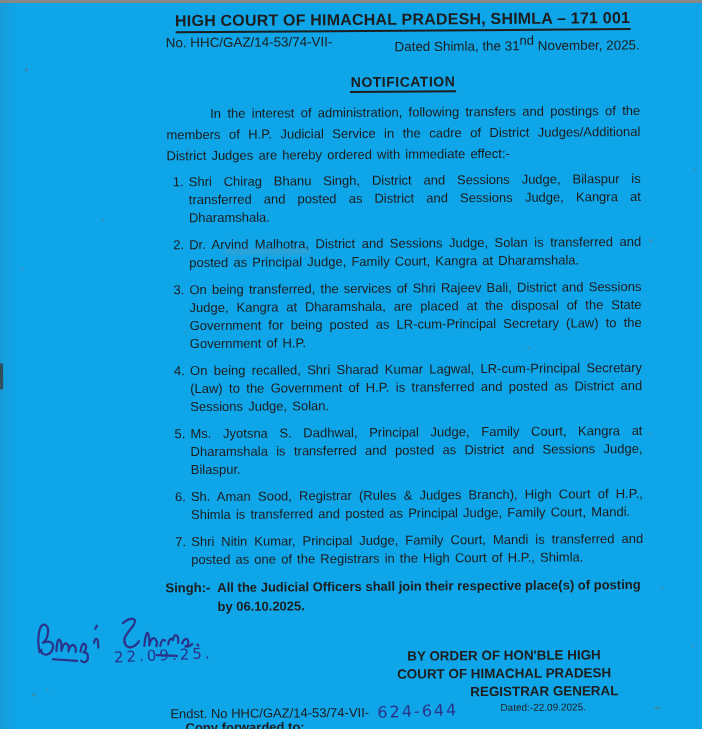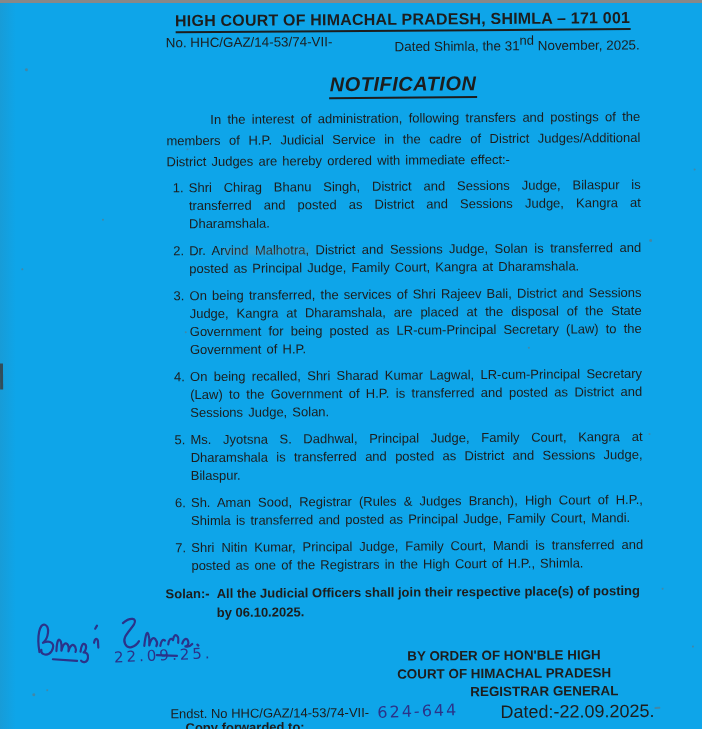--- a/index.html
+++ b/index.html
@@ -19,22 +19,22 @@
   .title-wrap { text-align:center; }
   .doc-title {
     display:inline-block; font-weight:bold; font-size:16px; letter-spacing:0.2px;
     border-bottom:2.5px solid #1d1d1d; padding-bottom:1px; white-space:nowrap;
   }
   .ref-row { display:flex; justify-content:space-between; font-size:13.4px; margin-top:2px; line-height:16px; }
   .ref-row sup { font-size:13px; }
 
   .heading-wrap { text-align:center; margin-top:18px; }
   .doc-heading {
-    display:inline-block; font-weight:bold; font-size:20px; letter-spacing:0.5px;
-    border-bottom:2.5px solid #1d1d1d; padding:0 1px 1px;font-style:italic;
+    display:inline-block; font-weight:bold; font-size:14px; letter-spacing:0.5px;
+    border-bottom:2.5px solid #1d1d1d; padding:0 1px 1px;
   }
 
   .intro {
     margin-top:9px; font-size:13px; line-height:21px;
     text-align:justify; text-indent:44px; word-spacing:1.5px;
   }
 
   .items { margin-top:7px; }
   .item { display:flex; margin-bottom:9px; font-size:13px; line-height:18px; }
   .item-num { flex:none; width:22px; padding-left:6px; box-sizing:border-box; }
@@ -54,21 +54,21 @@
   .by-order {
     position:absolute; left:382px; top:645px; width:240px; text-align:center;
     font-weight:bold; font-size:13.4px; line-height:18px;
   }
   .registrar { position:absolute; left:468px; top:682px; font-weight:bold; font-size:13.4px; }
   .endst { position:absolute; left:168px; top:699px; font-size:13px; white-space:nowrap; }
   .endst-num {
     display:inline-block; font-family:"DejaVu Sans", sans-serif; font-size:16px;
     letter-spacing:2px; transform:rotate(-1.5deg); margin:0 8px; font-weight:500;
   }
-  .endst-date { position:absolute; left:498px; top:700px; font-size:18px; }
+  .endst-date { position:absolute; left:498px; top:700px; font-size:10px; }
   .copy-fwd { position:absolute; left:183px; top:716px; font-weight:bold; font-size:13px; }
 
   .speck { position:absolute; background:#6f6f6f; border-radius:50%; width:3px; height:3px; opacity:0.55; }
   .smudge { position:absolute; background:#9a9a9a; opacity:0.25; filter:blur(2px); }
   .edge-mark { position:absolute; left:0; top:358px; width:3px; height:26px; background:#3a3a3a; opacity:0.8; }
 </style>
 </head>
 <body>
 
 <div class="page">
@@ -116,21 +116,21 @@
           <span class="item-num">6.</span>
           <span class="item-text">Sh. Aman Sood, Registrar (Rules &amp; Judges Branch), High Court of H.P., Shimla is transferred and posted as Principal Judge, Family Court, Mandi.</span>
         </div>
         <div class="item">
           <span class="item-num">7.</span>
           <span class="item-text">Shri Nitin Kumar, Principal Judge, Family Court, Mandi is transferred and posted as one of the Registrars in the High Court of H.P., Shimla.</span>
         </div>
       </div>
 
       <div class="note">
-        <span class="note-label">Solan:-</span>
+        <span class="note-label">Singh:-</span>
         <span class="note-text">All the Judicial Officers shall join their respective place(s) of posting by 06.10.2025.</span>
       </div>
     </div>
 
     <svg class="signature-svg ink" width="200" height="58" viewBox="0 0 200 58" style="transform: rotate(-3deg); color: rgb(43, 51, 137);">
       <g fill="none" stroke="currentColor" stroke-width="2.2" stroke-linecap="round" stroke-linejoin="round">
         <path d="M7,36 C5,20 9,7 14,9 C19,11 17,23 11,27 C19,24 24,29 19,36 C15,41 8,39 9,34"></path>
         <path d="M24,36 c1,-10 3,-14 5,-9 c1,4 0,7 0,9 c2,-7 5,-9 7,-5 c1,3 0,5 0,6 c2,-6 5,-8 7,-4 c1,3 0,5 0,5"></path>
         <path d="M48,38 c1,-6 3,-9 5,-7 c2,2 0,7 -2,8 c3,0 5,2 4,6 c-1,4 -5,5 -7,2"></path>
         <path d="M62,30 c1,-4 3,-5 4,-2 l0,7"></path>

